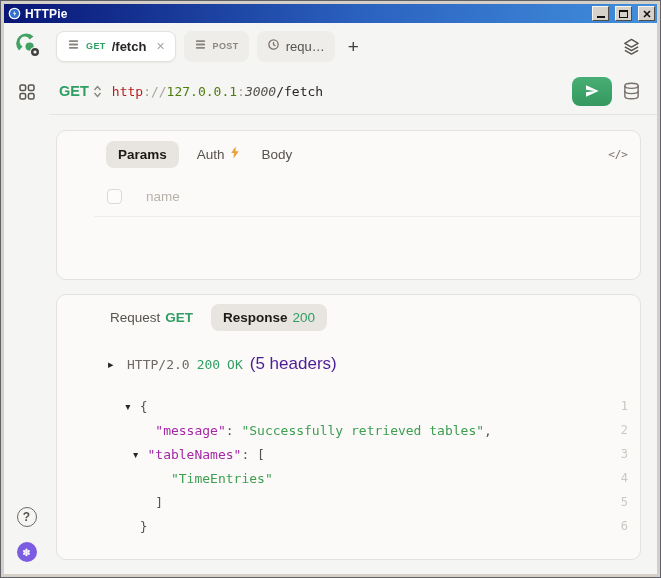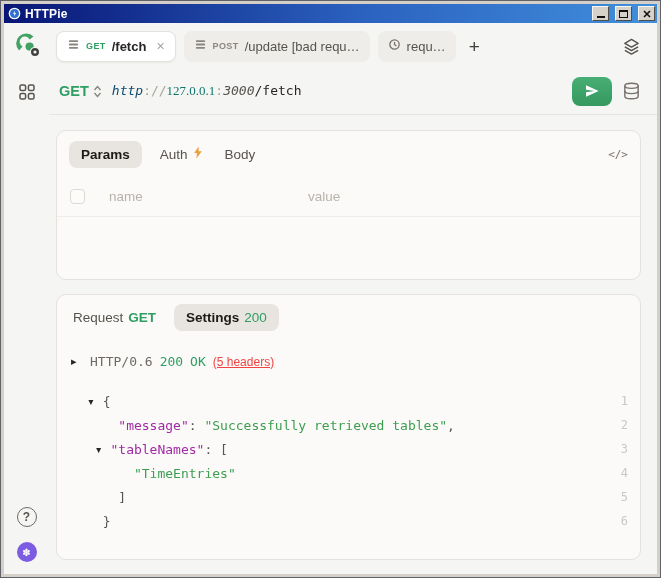--- a/index.html
+++ b/index.html
@@ -50,35 +50,35 @@
   .new-tab { font-size:19px; color:#44403c; padding:0 5px; line-height:1; }
   .flex-spacer { flex:1; }
   .stack-btn svg { width:19px; height:19px; display:block; }
 
   
   .urlbar { flex:0 0 44px; display:flex; align-items:center; gap:10px; padding-left:3px; }
   .method-select { display:flex; align-items:center; gap:4px; }
   .method-text { color:#2f9e63; font-weight:700; font-size:14.5px; }
   .method-arrows svg { width:9px; height:13px; display:block; }
   .url-field { flex:1; font-family:"DejaVu Sans Mono",monospace; font-size:13px; }
-  .u-scheme { color:#0c4a6e;font-style:italic; }
+  .u-scheme { color:#b91c1c; }
   .u-dim { color:#aaa49c; }
-  .u-host { color:#0f766e;font-family:Liberation Serif, serif; }
+  .u-host { color:#4d7c0f; }
   .u-port { color:#57534e;font-style:italic; }
   .u-path { color:#292524; }
   .send-btn { width:40px; height:29px; border:none; border-radius:8px;
               background:linear-gradient(180deg,#46ae74,#36995f);
               display:flex; align-items:center; justify-content:center; cursor:pointer; }
   .send-btn svg { width:16px; height:16px; display:block; }
   .db-btn svg { width:19px; height:21px; display:block; }
 
   .header-divider { height:1px; background:#e7e4e0; margin:1px -16px 0 -7px; }
 
   
-  .card { border:1px solid #e5e2dd; border-radius:10px; background:#fbfaf8; }
+  .card { border:1px solid #e5e2dd; border-radius:10px; background:#fbfaf8;padding-left:37px; }
   .request-card { margin-top:15px; }
   .response-card { margin-top:14px; flex:1; display:flex; flex-direction:column; overflow:hidden; }
 
   .panel-tabs { display:flex; align-items:center; gap:14px; padding:9px 12px; }
   .ptab { font-size:13.5px; color:#57534e; padding:6px 4px; display:flex; align-items:center; gap:5px; }
   .ptab.active { background:#e8e4e0; border-radius:8px; padding:6px 12px; color:#1c1917; font-weight:600; }
   .ptab svg { width:10px; height:13px; }
   .green-method { color:#2f9e63; font-weight:600; }
   .green-code { color:#2f9e63; font-weight:400; }
   .code-toggle { margin-left:auto; font-family:"DejaVu Sans Mono",monospace; font-size:11px; color:#78716c; }
@@ -90,21 +90,21 @@
                  color:#44403c; font-family:"Liberation Sans",sans-serif; }
   .param-input::placeholder { color:#b8b2aa; }
   .param-input.pname { width:175px; }
   .param-input.pvalue { flex:1; }
   .params-empty { height:62px; }
 
   .status-line { display:flex; align-items:center; gap:7px; padding:14px 0 0 14px; font-size:13px; }
   .collapse-arrow { color:#292524; font-size:11px; width:12px; }
   .mono { font-family:"DejaVu Sans Mono",monospace; }
   .proto { color:#6f6a64; }
-  .smeta { color:#ef4444; font-size:12px;text-decoration:underline; }
+  .smeta { color:#4c1d95; font-size:17px; }
 
   .code-area { margin-top:20px; padding:0 12px 0 30px; }
   .code-line { display:flex; align-items:center; height:24px;
                font-family:"DejaVu Sans Mono",monospace; font-size:13px; }
   .code-content { white-space:pre; flex:1; }
   .fold-arrow { color:#292524; }
   .tok-plain { color:#57534e; }
   .tok-key { color:#a329a6; }
   .tok-str { color:#3d9e50; }
   .code-num { color:#ccc7c0; font-size:12px; }
@@ -185,21 +185,20 @@
         </div>
         <div class="tab">
           <span>
             <svg viewBox="0 0 14 14">
                 <rect x="2" y="2.4" width="10" height="2" rx="1" fill="#8a857e"></rect>
                 <rect x="2" y="6" width="10" height="2" rx="1" fill="#8a857e"></rect>
                 <rect x="2" y="9.6" width="10" height="2" rx="1" fill="#8a857e"></rect>
               </svg>
           </span>
           <span class="tab-method">POST</span>
-          <span class="tab-label">/update [bad requ…</span>
         </div>
         <div class="tab">
           <span>
             <svg viewBox="0 0 14 14">
                 <circle cx="7" cy="7" r="5" fill="none" stroke="#78716c" stroke-width="1.4"></circle>
                 <path d="M7 4.4 V7 L9 8.6" fill="none" stroke="#78716c" stroke-width="1.4"></path>
               </svg>
           </span>
           <span class="tab-label">requ…</span>
         </div>
@@ -257,39 +256,38 @@
                   <path d="M5.6 0.5 L1.2 7 h2.8 L3.4 12.5 L8.8 5.2 H5.6 Z" fill="#e9a13b"></path>
                 </svg>
             </span>
           </div>
           <div class="ptab">Body</div>
           <div class="code-toggle">&lt;/&gt;</div>
         </div>
         <div class="params-row">
           <span class="checkbox"></span>
           <input class="param-input pname" placeholder="name" style="">
-          <input class="param-input pvalue" placeholder="value" style="">
         </div>
         <div class="params-empty"></div>
       </div>
 
       <div class="card response-card">
         <div class="panel-tabs">
           <div class="ptab">
             <span>Request</span>
             <span class="green-method">GET</span>
           </div>
           <div class="ptab active">
-            <span>Settings</span>
+            <span>Response</span>
             <span class="green-code">200</span>
           </div>
         </div>
         <div class="status-line">
           <span class="collapse-arrow">▸</span>
-          <span class="mono proto">HTTP/0.6</span>
+          <span class="mono proto">HTTP/2.0</span>
           <span class="mono green-code">200</span>
           <span class="mono green-code">OK</span>
           <span class="smeta">(5 headers)</span>
         </div>
         <div class="code-area">
             <div class="code-line">
               <span class="code-content"><span class="fold-arrow">▾</span> <span class="tok-plain">{</span></span>
               <span class="code-num">1</span>
             </div>
             <div class="code-line">

